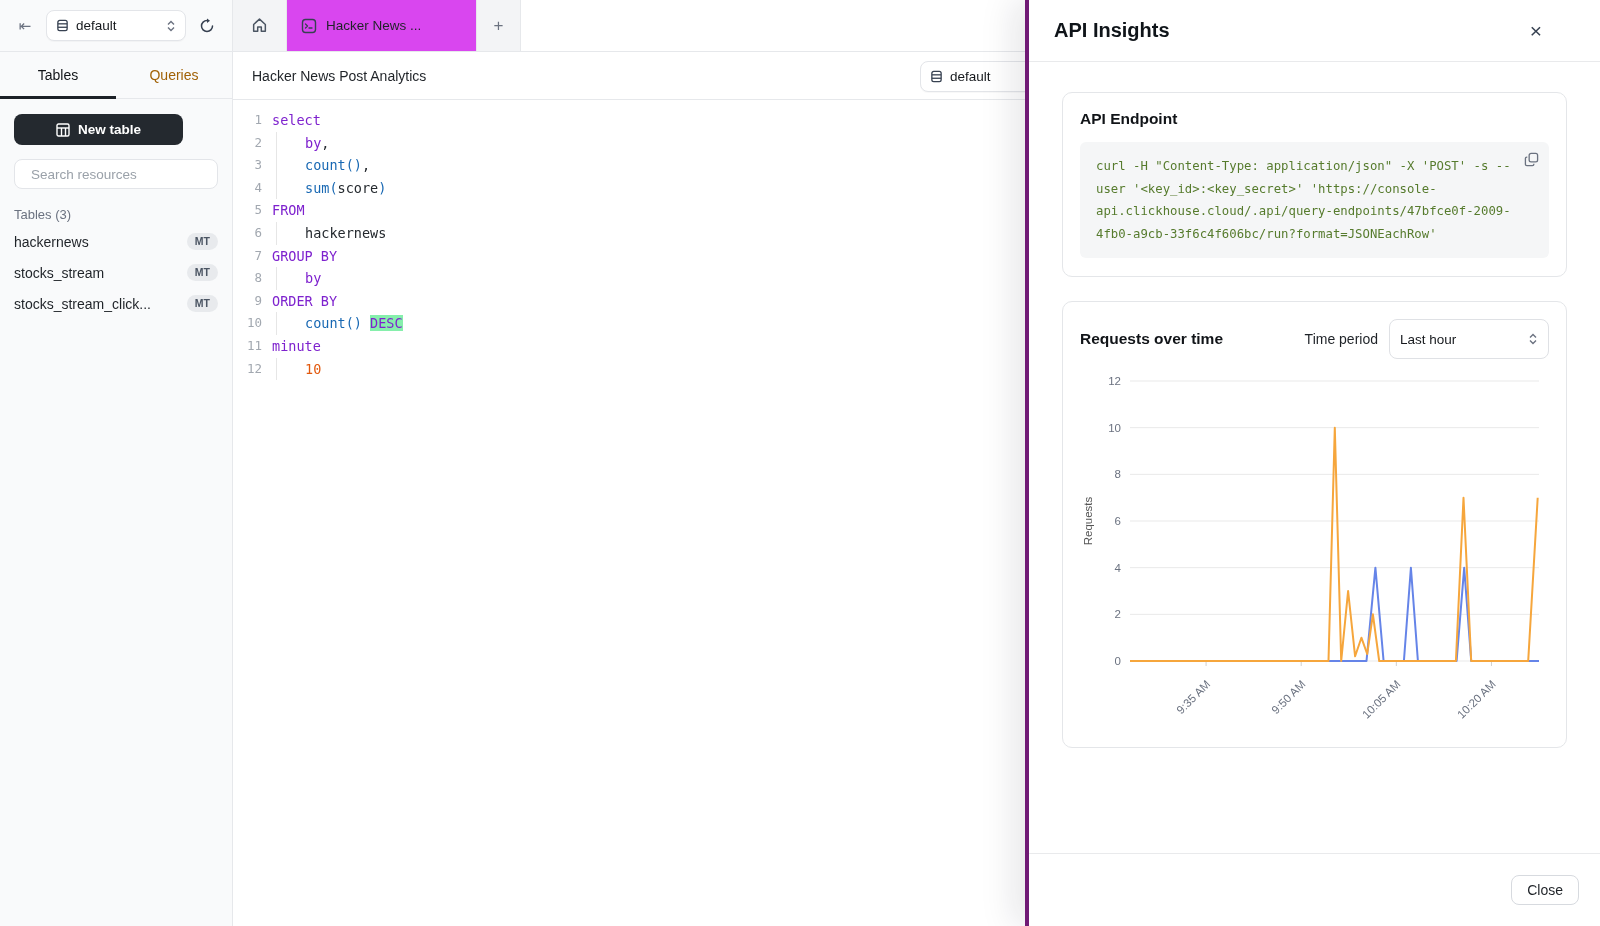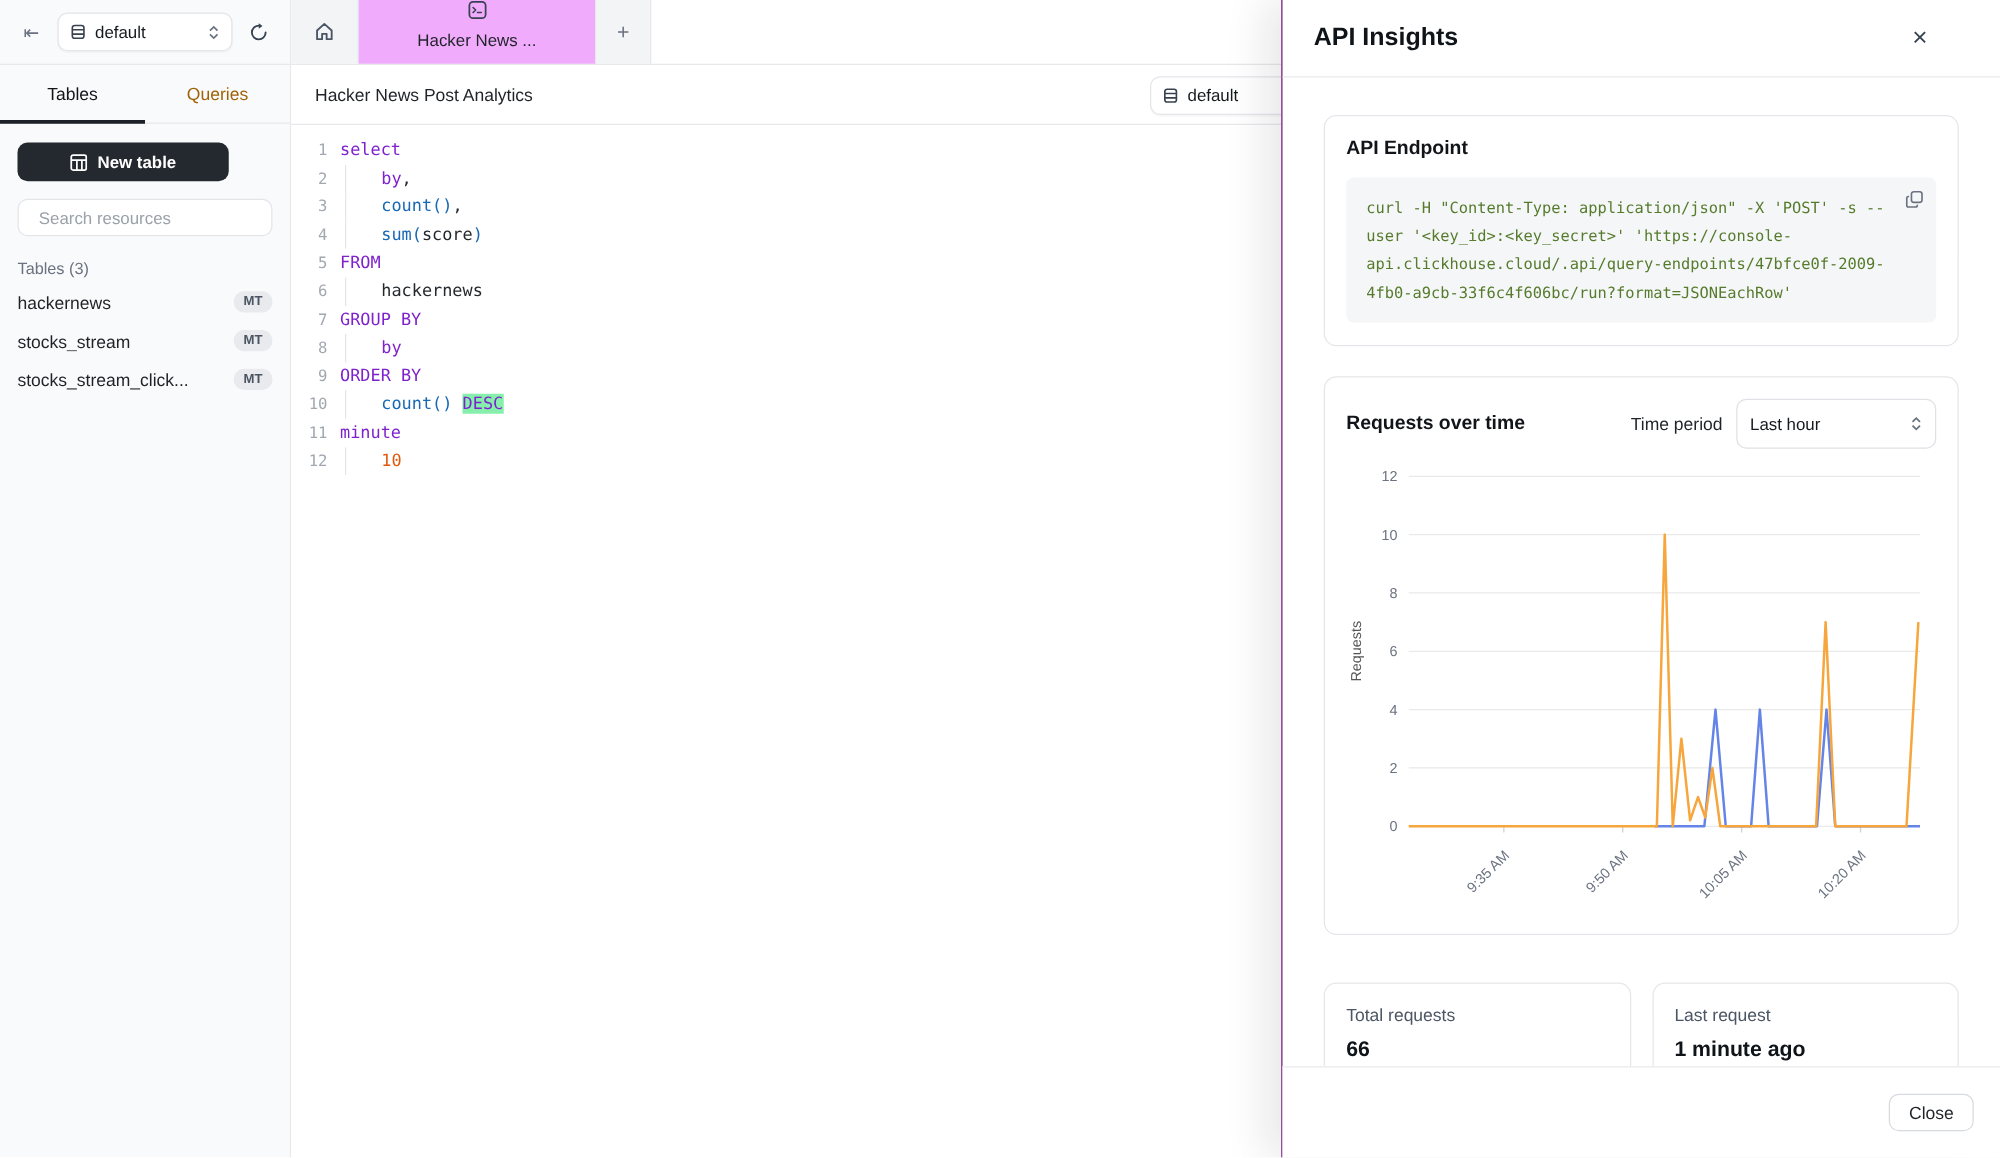--- a/index.html
+++ b/index.html
@@ -39,22 +39,22 @@
           padding:0 14px; cursor:pointer; }
   .trow .tname { font-size:14px; color:#1f2328; white-space:nowrap; overflow:hidden; }
   .badge { background:#e8eaed; color:#4b5563; font-size:10.5px; font-weight:600;
            border-radius:10px; padding:3px 8px; line-height:1; }
 
   
   .main { position:absolute; left:233px; top:0; right:0; height:926px; background:#fff; }
   .tabstrip { height:52px; display:flex; border-bottom:1px solid #e6e8eb; }
   .cell { display:flex; align-items:center; justify-content:center; border-right:1px solid #e6e8eb; }
   .home-cell { width:54px; background:#f3f4f6; cursor:pointer; }
-  .tab-active { width:190px; background:#f0abfc; gap:9px; padding:0 14px; cursor:pointer;
-                justify-content:flex-start;flex-direction:column; }
+  .tab-active { width:190px; background:#d946ef; gap:9px; padding:0 14px; cursor:pointer;
+                justify-content:flex-start; }
   .tab-active .tlabel { font-size:13.5px; color:#1f2328; }
   .plus-cell { width:44px; background:#f3f4f6; cursor:pointer; font-size:17px; color:#6b7280; }
   .qheader { height:48px; border-bottom:1px solid #e6e8eb; display:flex; align-items:center;
              padding-left:19px; position:relative; }
   .qtitle { font-size:14px; color:#1f2328; }
   .qheader .db-select { position:absolute; left:687px; width:150px; flex:none; top:9px; }
   .editor { padding-top:9px; font-family:"DejaVu Sans Mono","Liberation Mono",monospace; }
   .line { display:flex; line-height:22.6px; font-size:13.5px; }
   .ln { width:29px; text-align:right; color:#a2a8b0; font-size:12.5px; flex:none;
         user-select:none; }
@@ -63,21 +63,21 @@
   .code.indent::before { content:''; position:absolute; left:4px; top:0; bottom:0;
                          border-left:1px solid #e6e6e6; }
   .kw { color:#7e22ce; }
   .fn { color:#1868b3; }
   .num { color:#e2590e; }
   .pl { color:#24292e; }
   .hl { background:#86efac; }
 
   
   .panel { position:absolute; left:1025px; top:0; width:575px; height:926px; background:#fff;
-           border-left:1px solid #701a75; box-shadow:-12px 0 32px rgba(16,24,40,.10); }
+           border-left:4px solid #701a75; box-shadow:-12px 0 32px rgba(16,24,40,.10); }
   .p-header { height:62px; display:flex; align-items:center; padding:0 58px 0 25px;
               border-bottom:1px solid #e9eaec; }
   .p-title { font-size:20px; font-weight:700; color:#0f1419; flex:1; }
   .p-close { font-size:21px; color:#374151; cursor:pointer; line-height:1; }
   .p-body { padding:30px 33px 0 33px; height:791px; overflow:hidden; }
   .card { border:1px solid #e4e6e9; border-radius:10px; background:#fff; }
   .ep-card { padding:17px 17px 18px; }
   .card-title { font-size:15.5px; font-weight:700; color:#111418; }
   .codeblock { margin-top:14px; background:#f5f6f7; border-radius:6px; padding:13px 34px 13px 16px;
                position:relative; font-family:"DejaVu Sans Mono","Liberation Mono",monospace;
@@ -310,29 +310,19 @@
             <line x1="316.3255813953489" y1="296" x2="316.3255813953489" y2="301" stroke="#d0d0d0" stroke-width="1"></line>
             <text x="321.3255813953489" y="320" text-anchor="end" font-size="11.5" fill="#6b7280" transform="rotate(-45 321.3255813953489 320)">10:05 AM</text>
             <line x1="411.4418604651163" y1="296" x2="411.4418604651163" y2="301" stroke="#d0d0d0" stroke-width="1"></line>
             <text x="416.4418604651163" y="320" text-anchor="end" font-size="11.5" fill="#6b7280" transform="rotate(-45 416.4418604651163 320)">10:20 AM</text>
             <text x="12" y="156" text-anchor="middle" font-size="11.5" fill="#555" transform="rotate(-90 12 156)">Requests</text>
             <polyline points="246.6,296.0 286.5,296.0 295.4,202.7 303.6,296.0 323.9,296.0 330.9,202.7 337.9,296.0 376.6,296.0 384.2,202.7 391.2,296.0 459.0,296.0" fill="none" stroke="#6584e8" stroke-width="2" stroke-linejoin="round"></polyline>
             <polyline points="50.0,296.0 248.5,296.0 254.8,62.7 261.2,296.0 268.1,226.0 275.1,291.3 281.4,272.7 287.2,289.0 292.9,249.3 299.2,296.0 375.9,296.0 383.5,132.7 391.2,296.0 448.2,296.0 457.7,132.7" fill="none" stroke="#f6a63c" stroke-width="2" stroke-linejoin="round"></polyline>
           </svg>
       </div>
 
-      <div class="stats">
-        <div class="card stat-card">
-          <div class="stat-label">Total requests</div>
-          <div class="stat-value">66</div>
-        </div>
-        <div class="card stat-card">
-          <div class="stat-label">Last request</div>
-          <div class="stat-value">1 minute ago</div>
-        </div>
-      </div>
     </div>
 
     <div class="p-footer">
       <button class="close-btn">Close</button>
     </div>
   </section>
 </div>
 
 </body></html>

